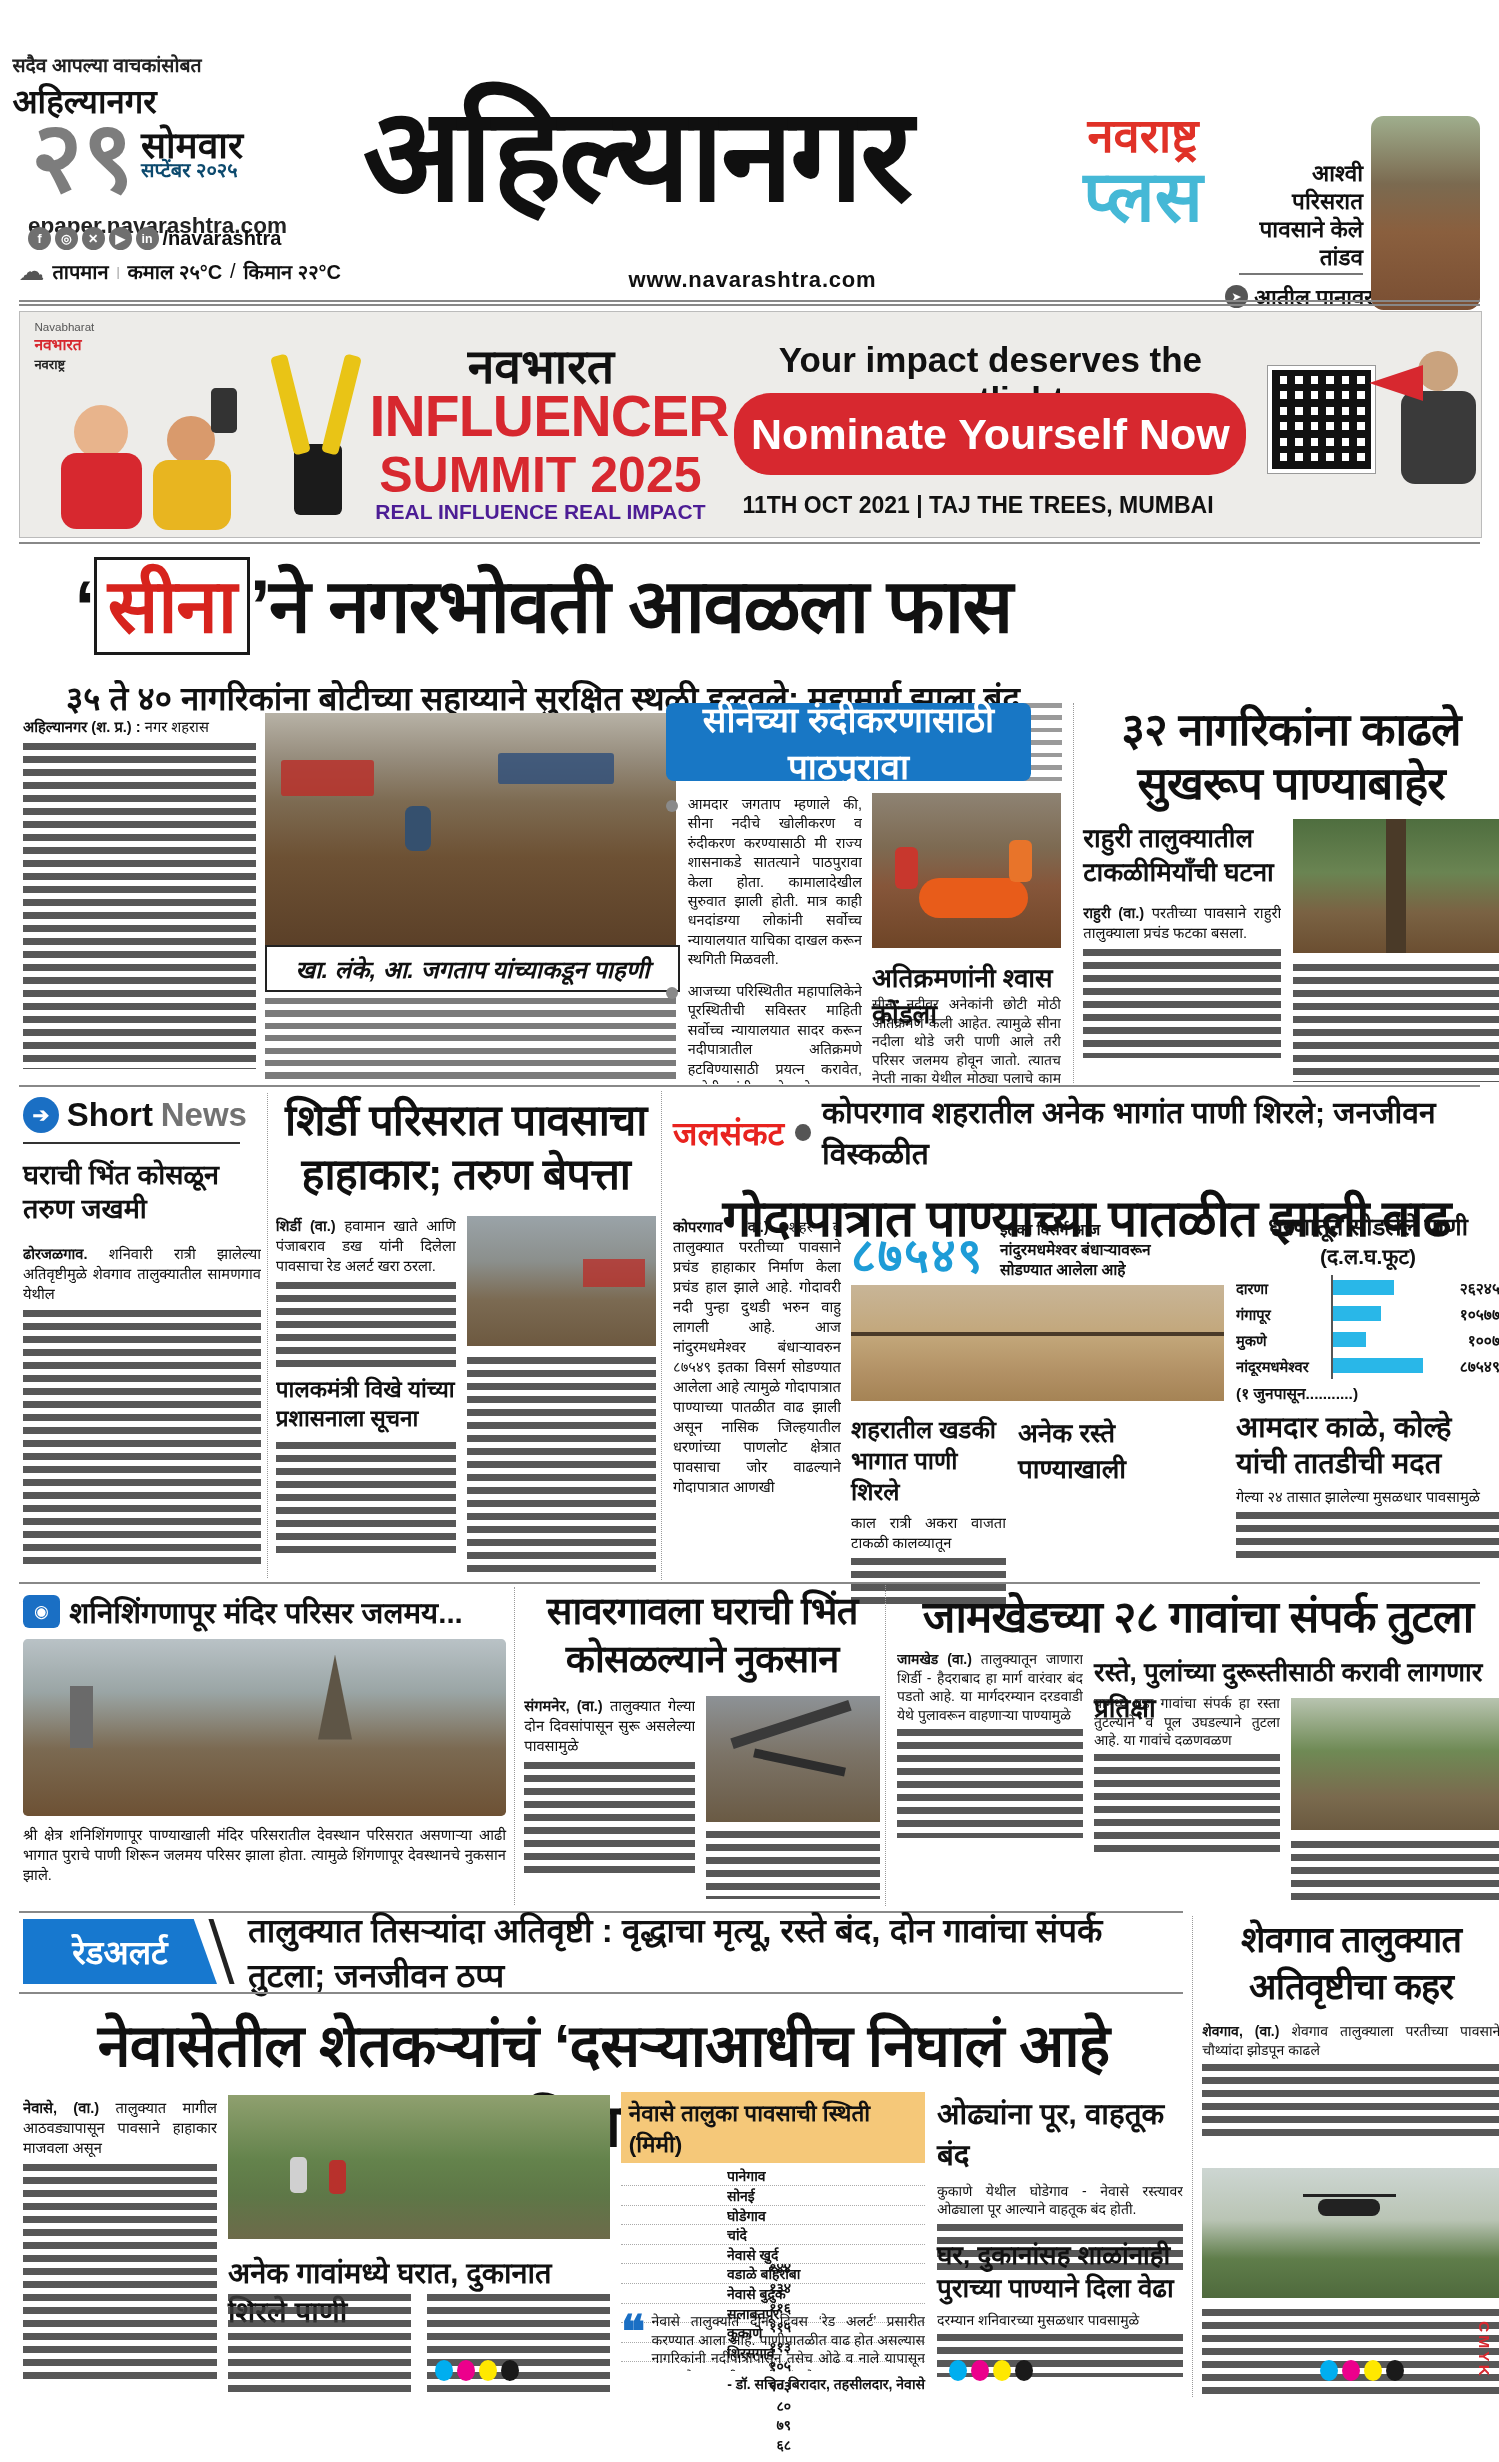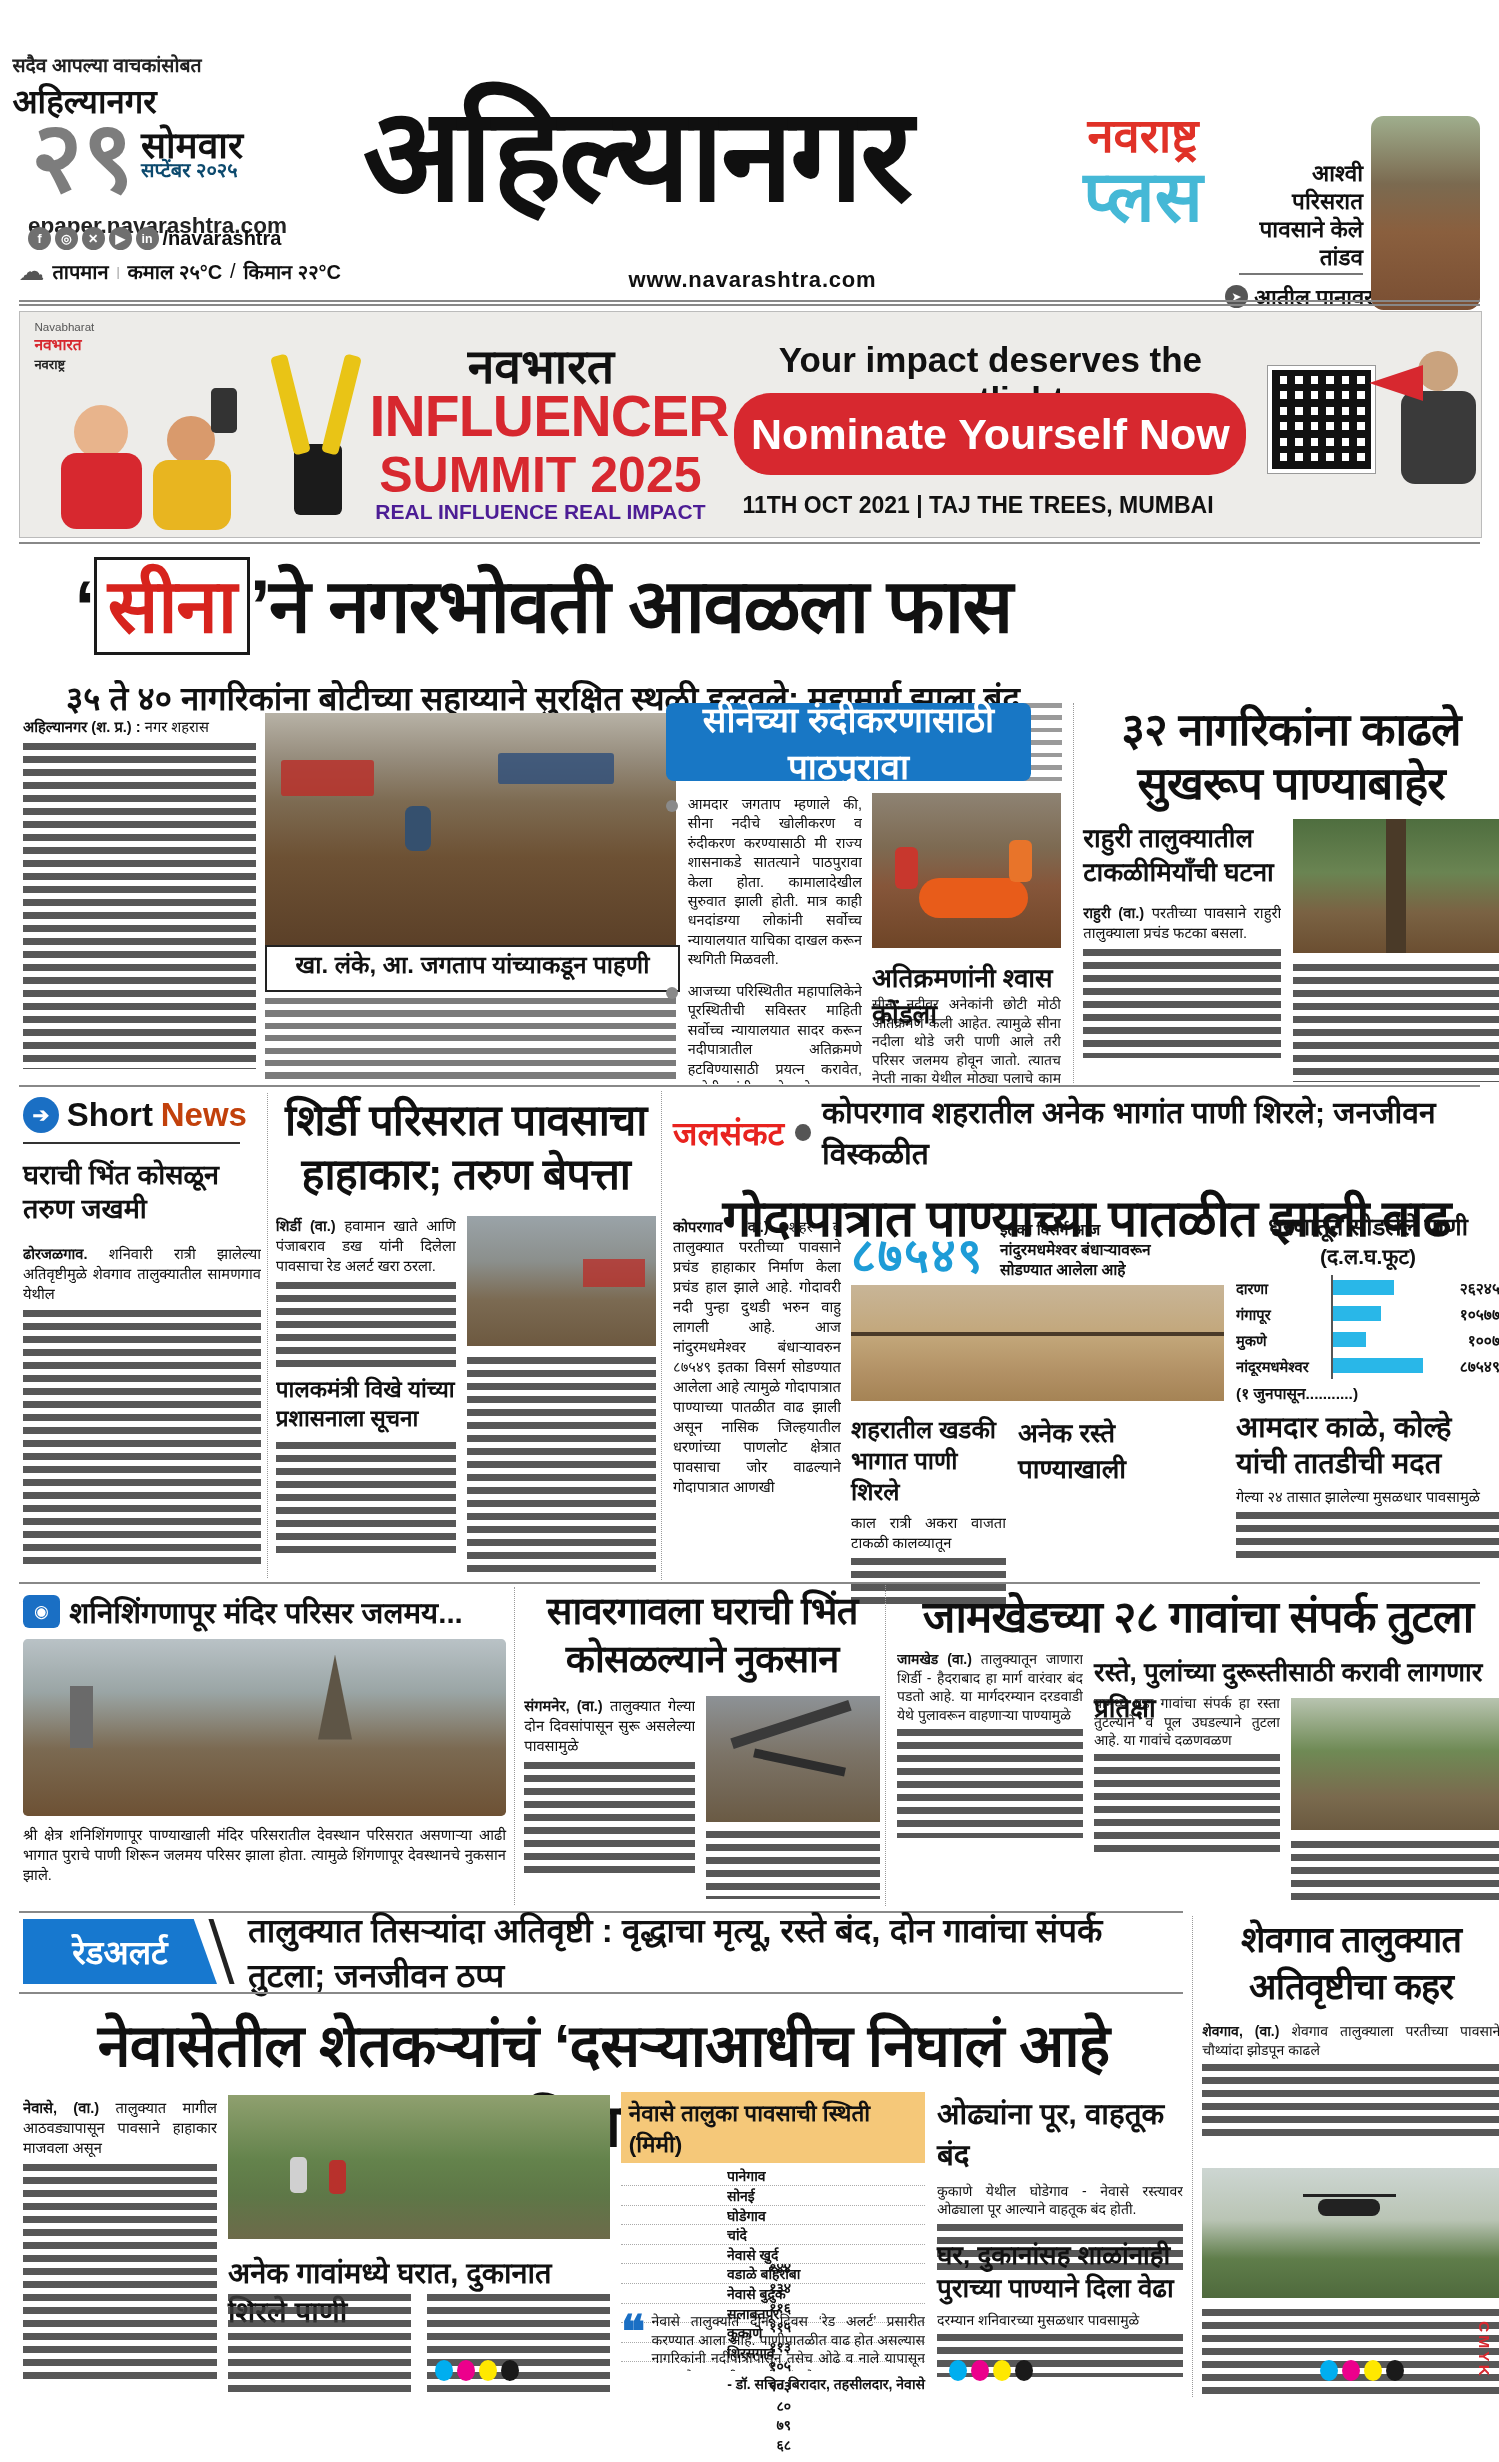--- a/index.html
+++ b/index.html
@@ -8,21 +8,21 @@
   .abs{position:absolute;}
   .b{font-weight:bold;}
   .ctr{text-align:center;}
   .body-txt{font-size:14.7px;line-height:20px;text-align:justify;overflow:hidden;}
   .gk{background-image:repeating-linear-gradient(to bottom,#3a3a3a 0 7px,transparent 7px 13px);opacity:.85;}
   .gk-light{background-image:repeating-linear-gradient(to bottom,#5a5a5a 0 6.2px,transparent 6.2px 12.4px);opacity:.8;}
   .ph{position:absolute;background-size:cover;overflow:hidden;}
   .rule{position:absolute;background:#888;}
   .dotv{border-left:1.6px dotted #999;}
   .headline{font-weight:800;color:#101010;letter-spacing:-0.8px;}
-  .cap-box{border:2.3px solid #222;background:#fff;display:flex;align-items:flex-start;justify-content:center;}
+  .cap-box{border:2.3px solid #222;background:#fff;display:flex;align-items:center;justify-content:center;font-style:italic;}
   .soc{display:inline-flex;width:23px;height:23px;border-radius:50%;background:#6f6f6f;color:#fff;
        align-items:center;justify-content:center;font-size:12.4px;font-weight:bold;margin-right:3.9px;}
   .qr{background:
       repeating-linear-gradient(0deg,#111 0 7.8px,transparent 7.8px 15.5px),
       repeating-linear-gradient(90deg,#111 0 7.8px,#fff 7.8px 15.5px);
       border:4.7px solid #fff;outline:1.6px solid #999;}
   .pill{background:#d7282f;color:#fff;border-radius:37px;display:flex;align-items:center;justify-content:center;}
   .bullet-item{display:flex;margin-bottom:12.4px;}
   .bullet-dot{width:12.4px;height:12.4px;border-radius:50%;background:#8a8a8a;flex:0 0 12.4px;margin:4.7px 9.3px 0 0;}
   .dam-row{display:flex;align-items:center;height:26px;}
@@ -192,21 +192,21 @@
     </div>
     <div class="abs gk" style="left:219px;top:261px;width:206px;height:118px;"></div>
   </div>
 
   <div class="rule" style="left:19.4px;top:1085px;width:1461px;height:1.6px;"></div>
 
   <div class="abs" style="left:23px;top:1096px;width:238px;height:481px;">
     <div style="display:flex;align-items:center;gap:7.8px;">
       <span style="display:inline-flex;width:36px;height:36px;border-radius:50%;background:#1a6fc4;color:#fff;align-items:center;justify-content:center;font-size:20px;font-weight:bold;">➔</span>
       <span class="b" style="font-size:33px;">Short</span>
-      <span class="b" style="font-size:33px;color:#c2410c;">News</span>
+      <span class="b" style="font-size:33px;color:#737373;">News</span>
     </div>
     <div style="width:217px;height:2.3px;background:#333;margin:7.8px 0 14px 0;"></div>
     <div class="b" style="font-size:27px;line-height:34px;">घराची भिंत कोसळून तरुण जखमी</div>
     <div class="body-txt" style="margin-top:18px;height:326px;">
       <span class="b">ढोरजळगाव.</span>
       <span>शनिवारी रात्री झालेल्या अतिवृष्टीमुळे शेवगाव तालुक्यातील सामणगाव येथील</span>
       <div class="gk" style="margin-top:6.2px;height:256px;"></div>
     </div>
   </div>
 

